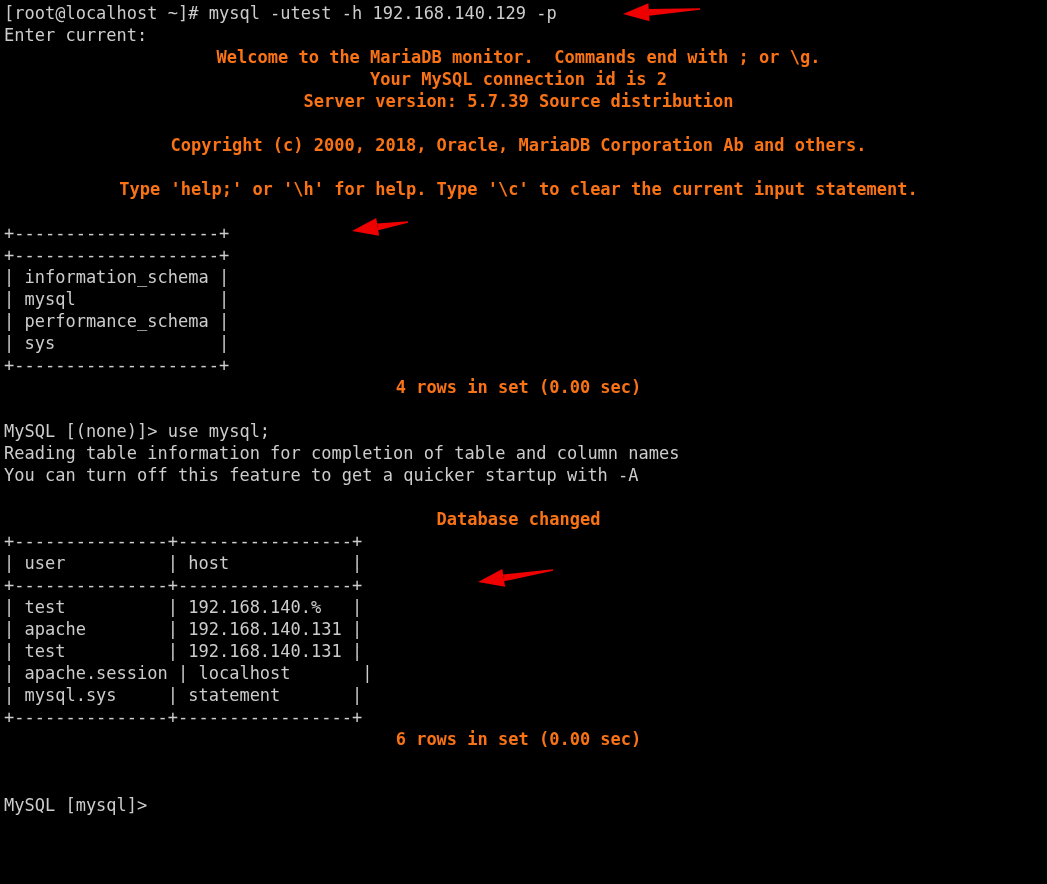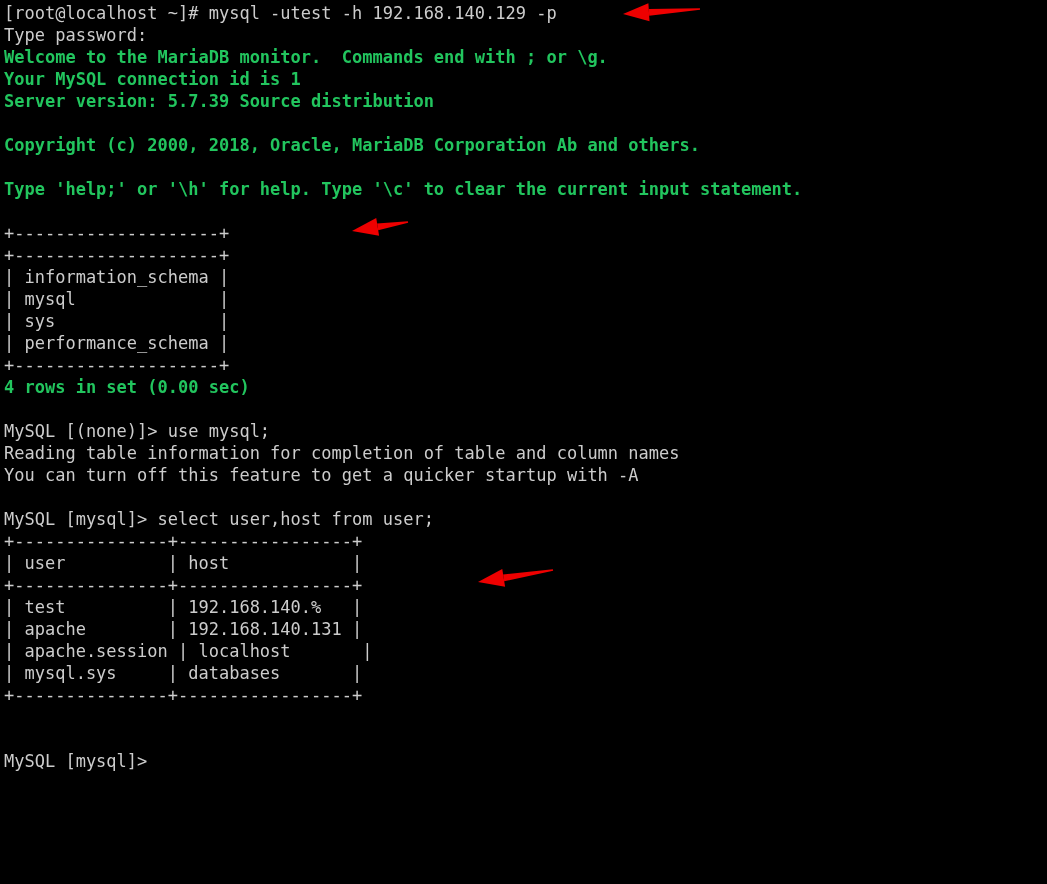--- a/index.html
+++ b/index.html
@@ -31,22 +31,23 @@
     height: 22px;
     line-height: 22px;
     font-size: 17px;
     letter-spacing: 0px;
     white-space: pre;
     color: #cccccc;
     font-weight: normal;
   }
   
   .line.bold {
-    color: #22c55e;
+    color: #f97316;
     font-weight: bold;
+    text-align: center;
   }
   
   .line.blank {
     color: transparent;
   }
 
   
   .arrow-layer {
     position: absolute;
     left: 0;
@@ -55,51 +56,53 @@
     height: 884px;
     pointer-events: none;
   }
 </style>
 </head>
 <body>
 
 <div id="terminal">
   <div id="terminal-output">
       <div class="line">[root@localhost ~]# mysql -utest -h 192.168.140.129 -p</div>
-      <div class="line">Type password:</div>
+      <div class="line">Enter current:</div>
       <div class="line bold">Welcome to the MariaDB monitor.  Commands end with ; or \g.</div>
-      <div class="line bold">Your MySQL connection id is 1</div>
+      <div class="line bold">Your MySQL connection id is 2</div>
       <div class="line bold">Server version: 5.7.39 Source distribution</div>
       <div class="line blank"> </div>
       <div class="line bold">Copyright (c) 2000, 2018, Oracle, MariaDB Corporation Ab and others.</div>
       <div class="line blank"> </div>
       <div class="line bold">Type 'help;' or '\h' for help. Type '\c' to clear the current input statement.</div>
       <div class="line blank"> </div>
       <div class="line">+--------------------+</div>
       <div class="line">+--------------------+</div>
       <div class="line">| information_schema |</div>
       <div class="line">| mysql              |</div>
+      <div class="line">| performance_schema |</div>
       <div class="line">| sys                |</div>
-      <div class="line">| performance_schema |</div>
       <div class="line">+--------------------+</div>
       <div class="line bold">4 rows in set (0.00 sec)</div>
       <div class="line blank"> </div>
       <div class="line">MySQL [(none)]&gt; use mysql;</div>
       <div class="line">Reading table information for completion of table and column names</div>
       <div class="line">You can turn off this feature to get a quicker startup with -A</div>
       <div class="line blank"> </div>
-      <div class="line">MySQL [mysql]&gt; select user,host from user;</div>
+      <div class="line bold">Database changed</div>
       <div class="line">+---------------+-----------------+</div>
       <div class="line">| user          | host            |</div>
       <div class="line">+---------------+-----------------+</div>
       <div class="line">| test          | 192.168.140.%   |</div>
       <div class="line">| apache        | 192.168.140.131 |</div>
+      <div class="line">| test          | 192.168.140.131 |</div>
       <div class="line">| apache.session | localhost       |</div>
-      <div class="line">| mysql.sys     | databases       |</div>
+      <div class="line">| mysql.sys     | statement       |</div>
       <div class="line">+---------------+-----------------+</div>
+      <div class="line bold">6 rows in set (0.00 sec)</div>
       <div class="line blank"> </div>
       <div class="line blank"> </div>
     </div>
   <div class="line"><span>MySQL [mysql]&gt; </span></div>
 </div>
 
 <svg class="arrow-layer" width="1047" height="884" viewBox="0 0 1047 884">
   <g id="arrow-group">
       <polygon points="623,14 649.528544782494,21.29632179411046 648.3621700729559,3.3341512672239624" fill="#ee0000"></polygon>
       <polygon points="649.1656726506377,15.708090963523551 648.7250422048122,8.922382097810873 699.9481611240205,8.201681309916156 700.0518388759795,9.798318690083844" fill="#ee0000"></polygon>

